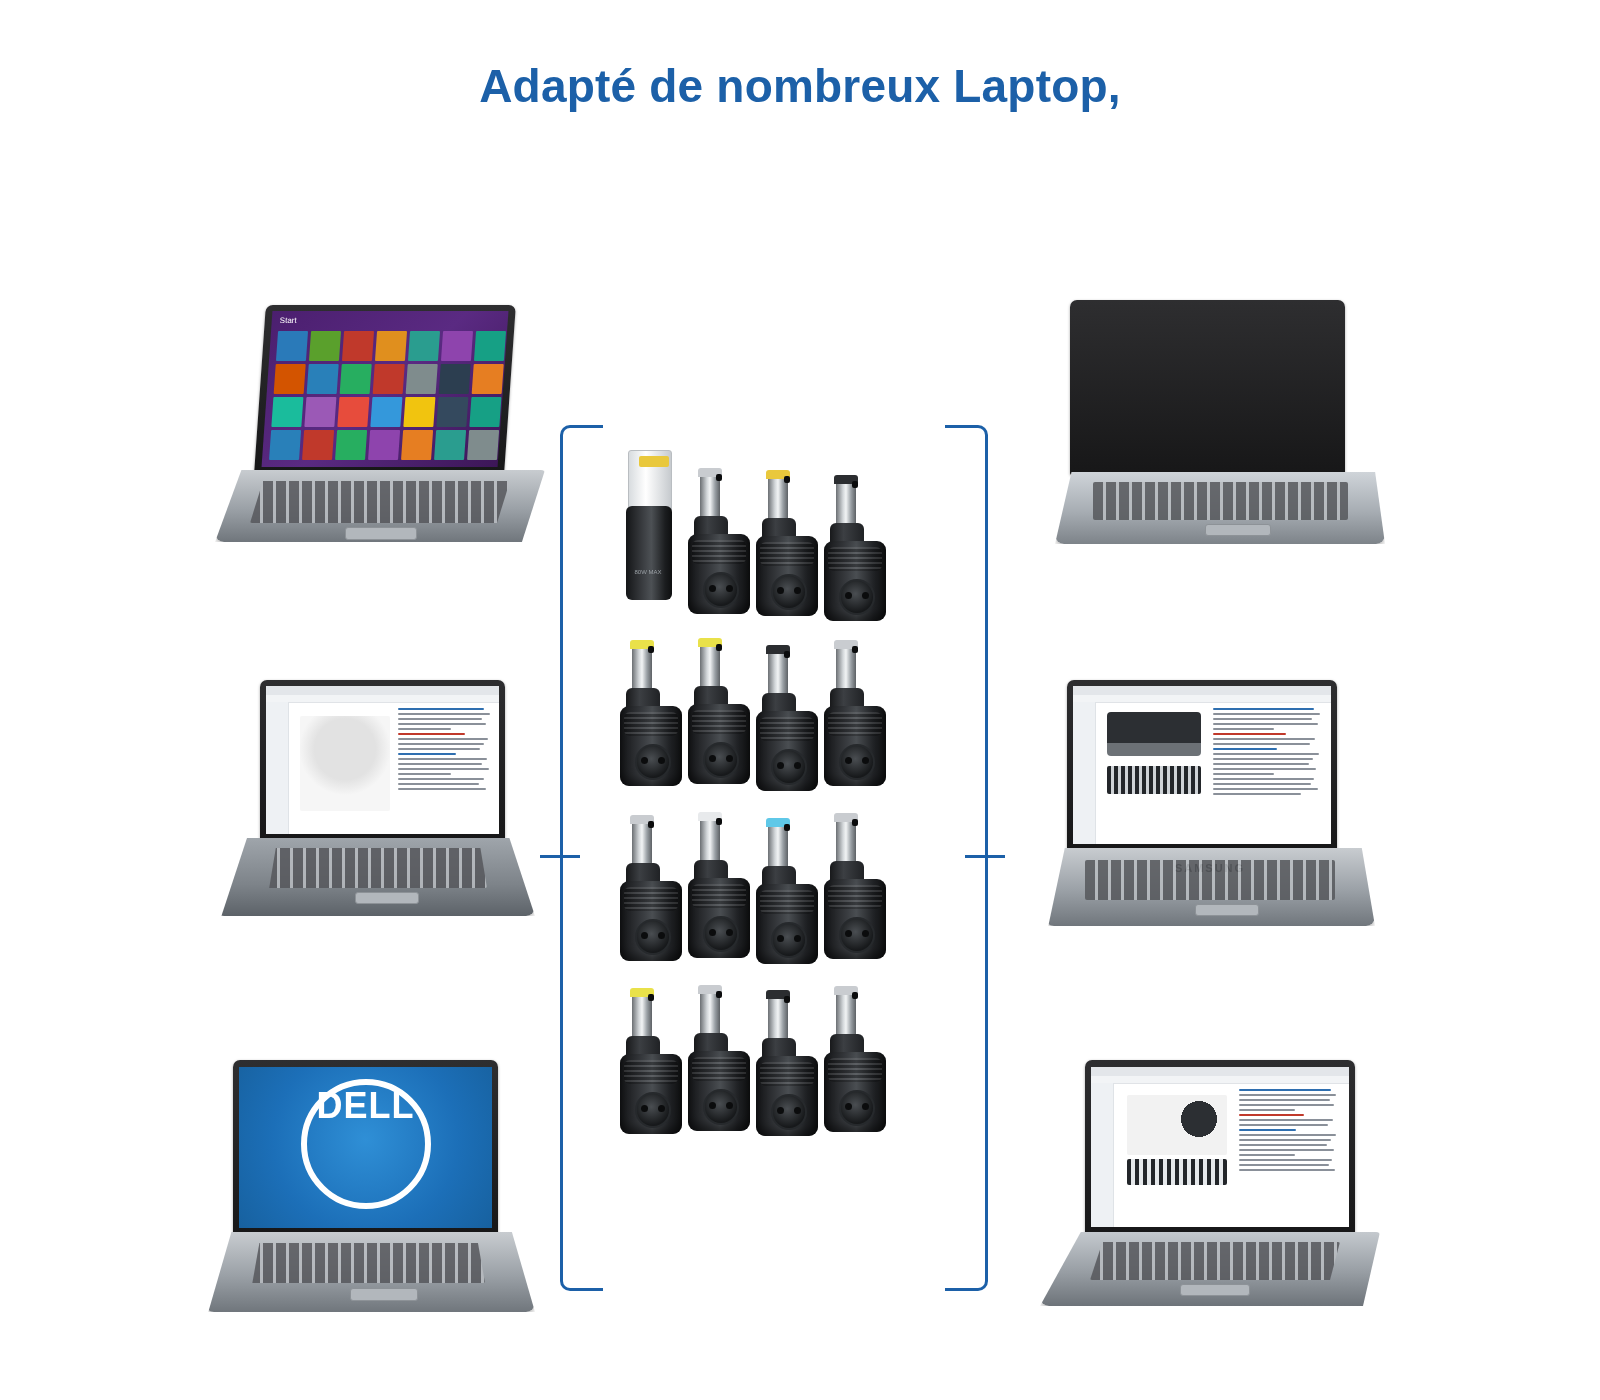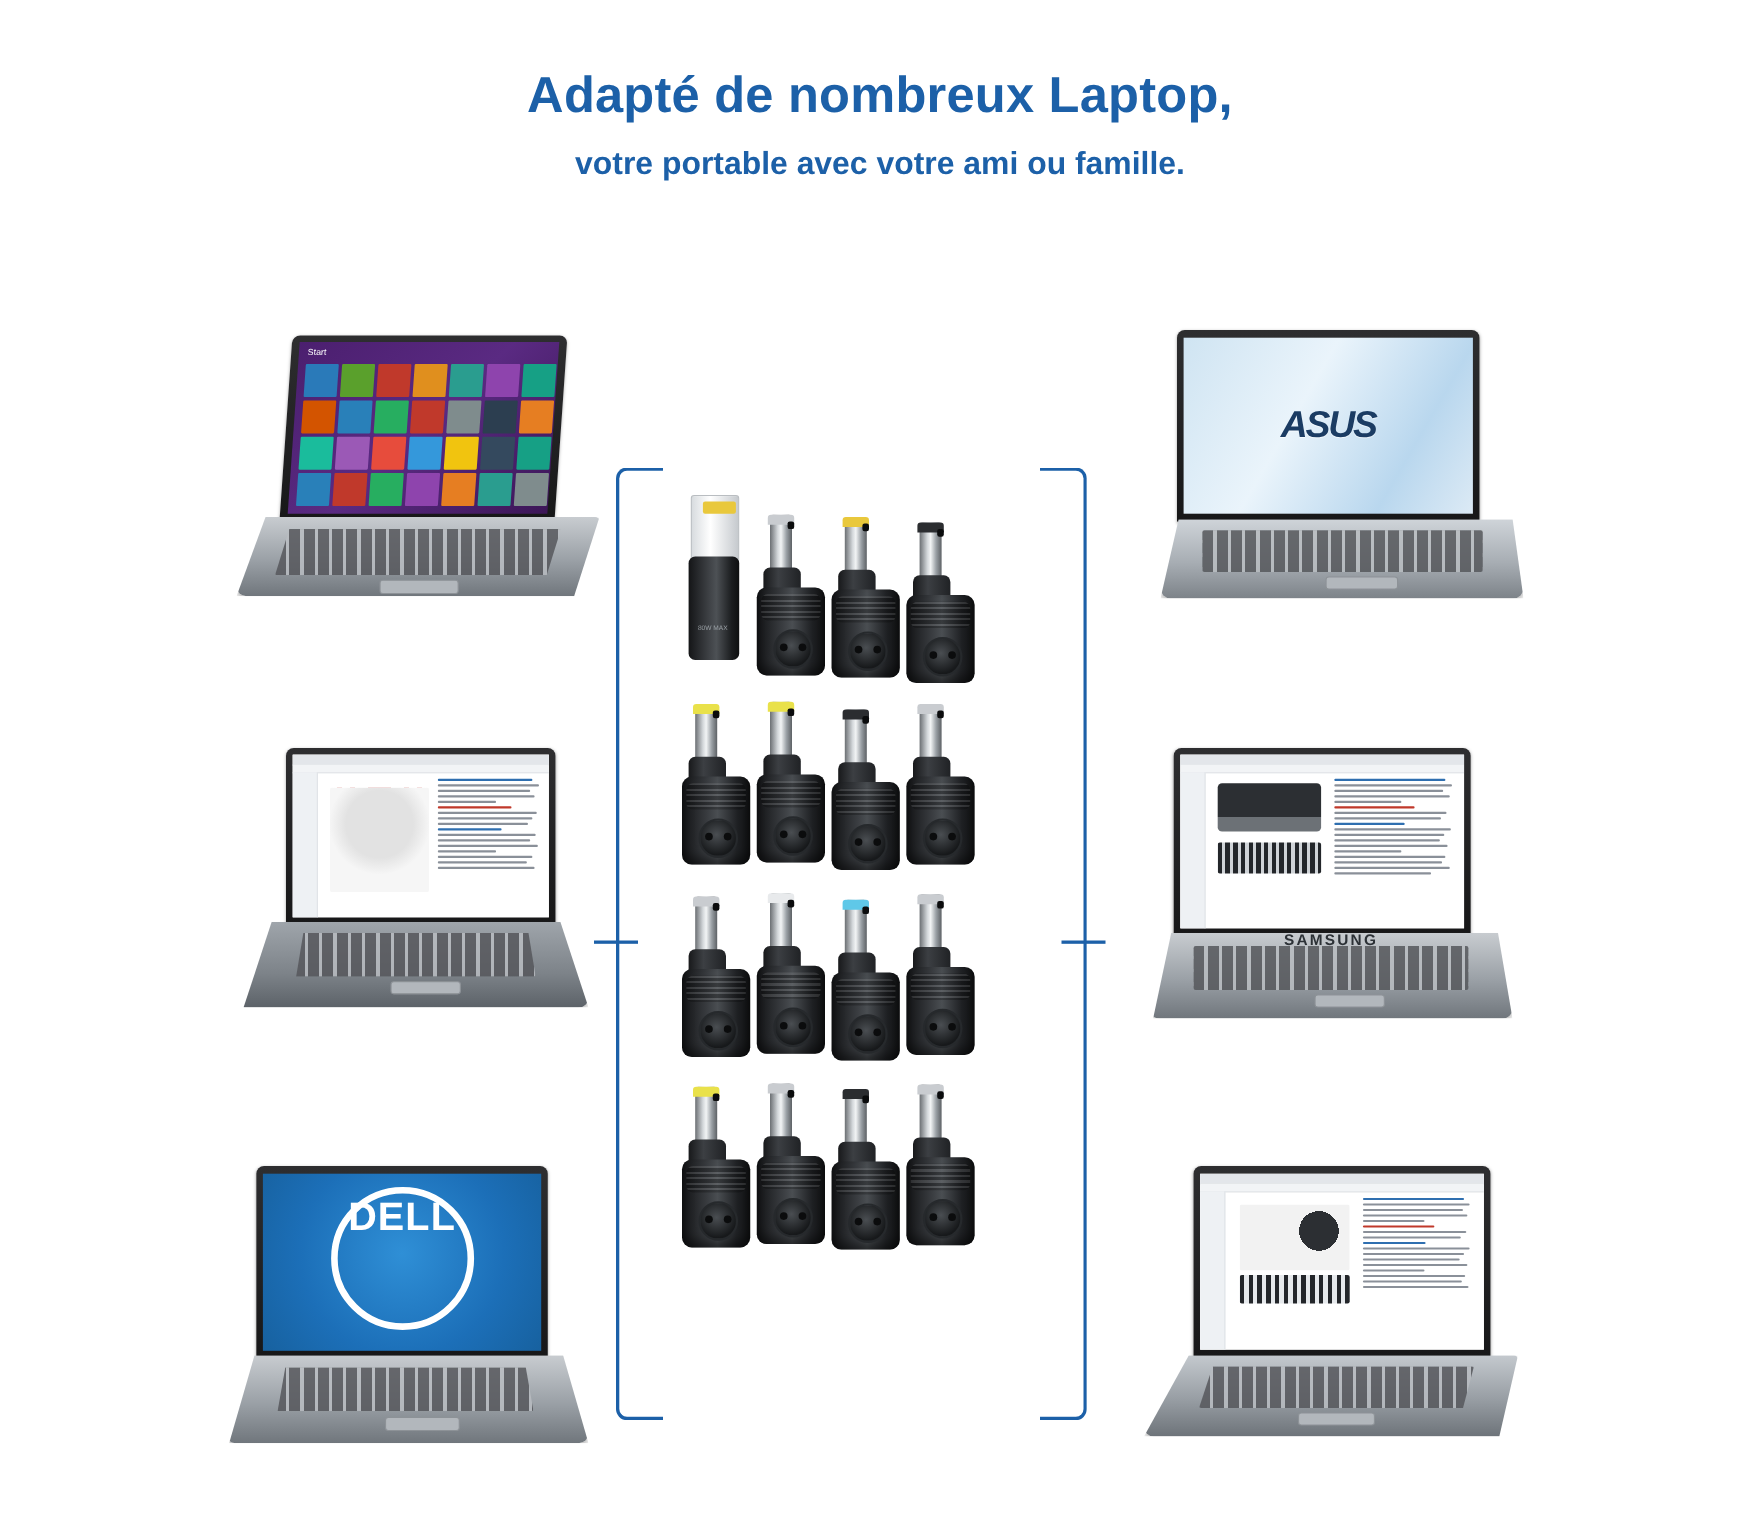--- a/index.html
+++ b/index.html
@@ -162,22 +162,22 @@
   #laptop-asus .pad { left: 150px; top: 224px; width: 64px; height: 10px; }
 
   
   #laptop-samsung { left: 1045px; top: 680px; width: 330px; height: 255px; }
   #laptop-samsung .screen-outer { left: 22px; top: 0; width: 270px; height: 172px; }
   #laptop-samsung .screen { left: 28px; top: 6px; width: 258px; height: 158px; background: #f7f7f7; }
   #laptop-samsung .base { left: 0; top: 168px; width: 330px; height: 78px;
       clip-path: polygon(6% 0, 96% 0, 100% 100%, 1% 100%); }
   #laptop-samsung .keys { left: 40px; top: 180px; width: 250px; height: 40px; }
   #laptop-samsung .pad { left: 150px; top: 224px; width: 62px; height: 10px; }
-  .samsung-word { position: absolute; left: 50%; top: 166px; transform: translateX(-50%);
-      font-size: 14px; letter-spacing: 2px; color: #2c3136; font-weight: bold; }
+  .samsung-word { position: absolute; left: 50%; top: 182px; transform: translateX(-50%);
+      font-size: 11px; letter-spacing: 2px; color: #2c3136; font-weight: bold; }
 
   
   #laptop-thinkpad { left: 1040px; top: 1060px; width: 340px; height: 250px; }
   #laptop-thinkpad .screen-outer { left: 45px; top: 0; width: 270px; height: 175px; }
   #laptop-thinkpad .screen { left: 51px; top: 7px; width: 258px; height: 160px; background: #fafafa; }
   #laptop-thinkpad .base { left: 0; top: 172px; width: 340px; height: 74px;
       clip-path: polygon(12% 0, 100% 0, 95% 100%, 0 100%);
       background: linear-gradient(180deg, #c4c9ce 0%, #979da3 55%, #6d7379 100%); }
   #laptop-thinkpad .keys { left: 50px; top: 182px; width: 250px; height: 38px;
       clip-path: polygon(5% 0, 100% 0, 96% 100%, 0 100%); }
@@ -256,21 +256,20 @@
   .tip.brick .brick-label {
     position: absolute; left: 8px; top: 118px; width: 32px; height: 16px;
     color: #9aa0a5; font-size: 6px; line-height: 8px; text-align: center;
   }
 </style>
 </head>
 <body>
 
 <div class="headline">
   <div class="h1">Adapté de nombreux Laptop,</div>
-  <div class="h2">votre portable avec votre ami ou famille.</div>
 </div>
 
 <div class="bracket bracket-left"></div>
 <div class="bracket-stem stem-left"></div>
 <div class="bracket bracket-right"></div>
 <div class="bracket-stem stem-right"></div>
 
 <div class="laptop" id="laptop-hp">
   <div class="screen-outer"></div>
   <div class="screen">
@@ -355,23 +354,20 @@
       <span class="dell-word">DELL</span>
     </div>
   </div>
   <div class="base"></div>
   <div class="keys"></div>
   <div class="pad"></div>
 </div>
 
 <div class="laptop" id="laptop-asus">
   <div class="screen-outer"></div>
-  <div class="screen">
-    <div class="asus-word">ASUS</div>
-  </div>
   <div class="base"></div>
   <div class="keys"></div>
   <div class="pad"></div>
 </div>
 
 <div class="laptop" id="laptop-samsung">
   <div class="screen-outer"></div>
   <div class="screen">
     <div class="doc">
       <div class="topbar"></div>

